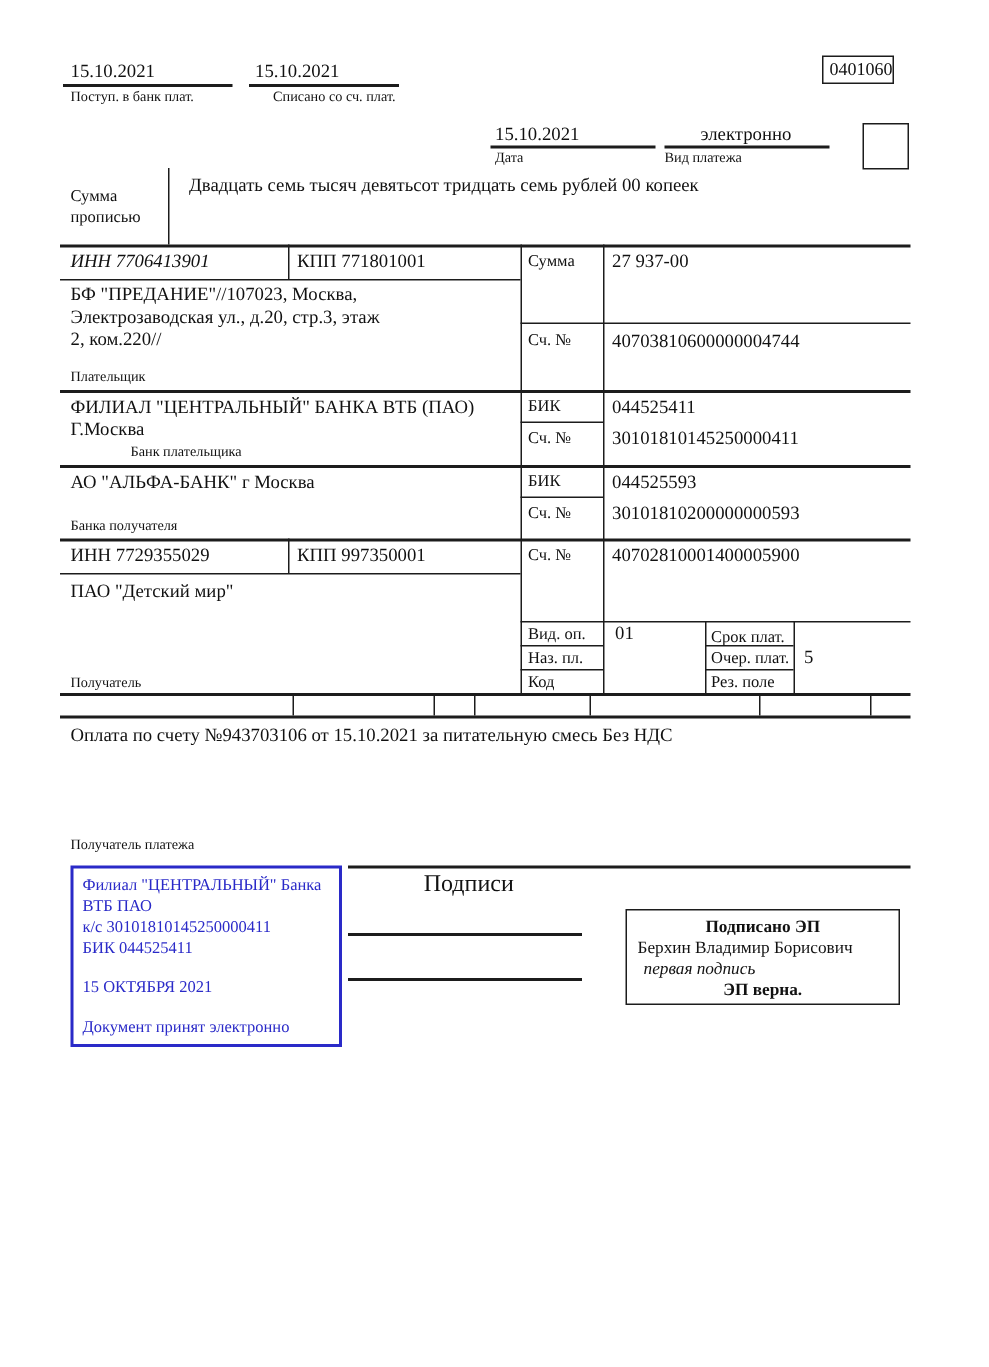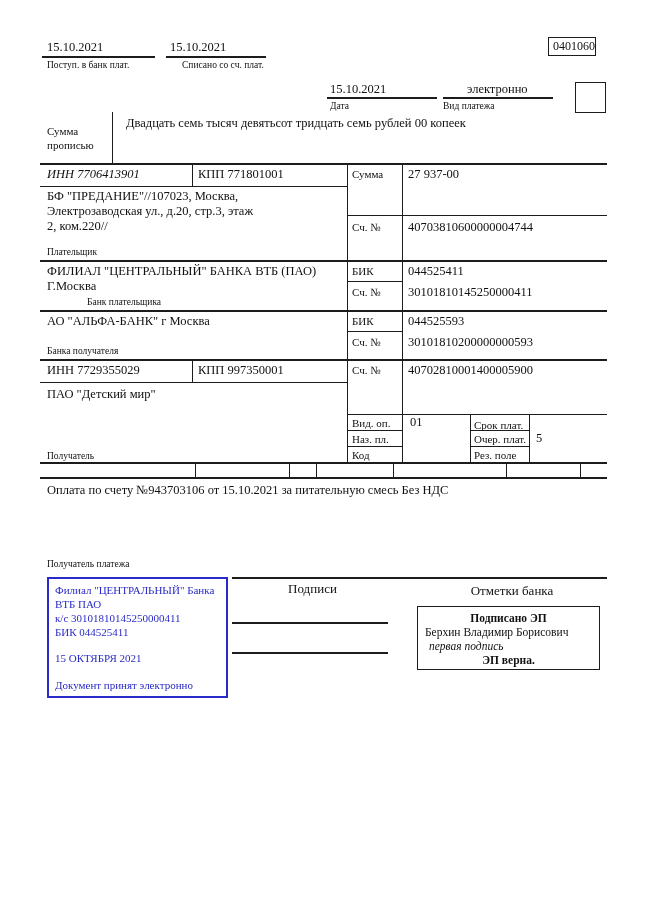--- a/index.html
+++ b/index.html
@@ -136,22 +136,21 @@
   <div class="t cl" style="left:474px;top:433px;">Очер. плат.</div>
   <div class="t val" style="left:536px;top:431px;">5</div>
 
   <div class="t cl" style="left:352px;top:449px;">Код</div>
   <div class="t cl" style="left:474px;top:449px;">Рез. поле</div>
 
   <div class="t val" style="left:47px;top:483px;">Оплата по счету №943703106 от 15.10.2021 за питательную смесь Без НДС</div>
   <div class="t sl" style="left:47px;top:559px;">Получатель платежа</div>
 
   <div class="hl" style="left:232px;top:577px;width:375px;height:1.5px;"></div>
-  <div class="t ctr" style="left:237px;top:581px;width:151px;font-size:13px;">Подписи</div>
-  <div class="t ctr" style="left:417px;top:583px;width:190px;font-size:13px;">Отметки банка</div>
+  <div class="t ctr" style="left:237px;top:581px;width:151px;font-size:16px;">Подписи</div>
 
   <div class="hl2" style="left:232px;top:622px;width:156px;"></div>
   <div class="hl2" style="left:232px;top:652px;width:156px;"></div>
 
   <div class="stamp">
     <div>Филиал "ЦЕНТРАЛЬНЫЙ" Банка</div>
     <div>ВТБ ПАО</div>
     <div>к/с 30101810145250000411</div>
     <div>БИК 044525411</div>
     <div class="date">15 ОКТЯБРЯ 2021</div>

